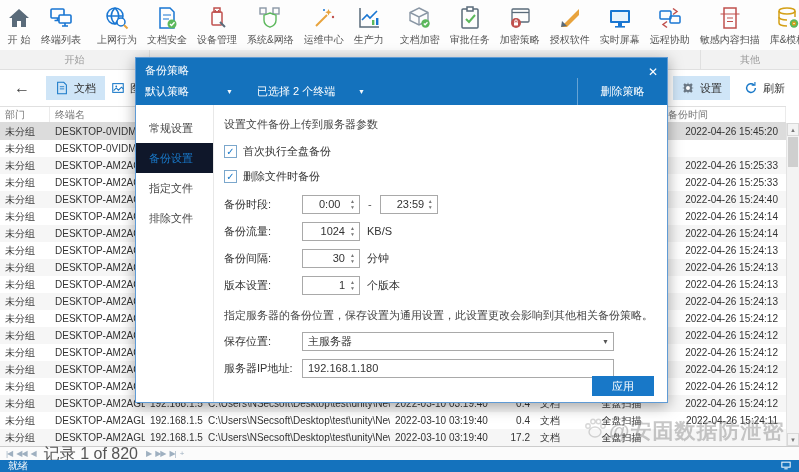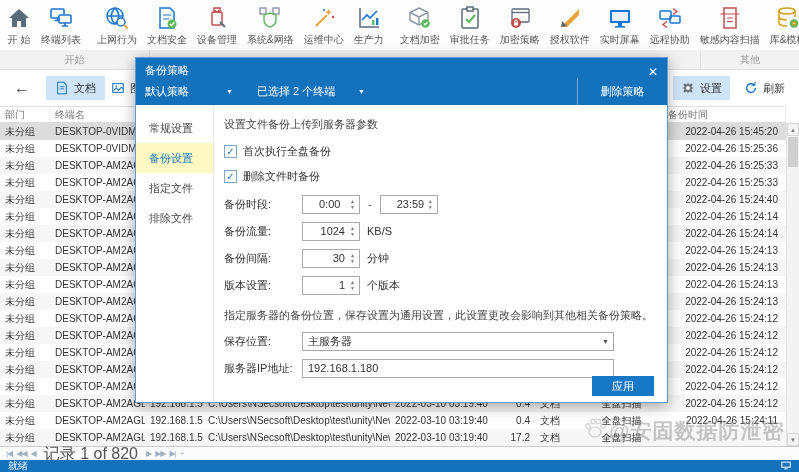--- a/index.html
+++ b/index.html
@@ -70,21 +70,21 @@
   .dsel { display:flex; align-items:center; height:27px; padding:0 9px; }
   .dsel .dsl { flex:1; white-space:nowrap; }
   .dsel1 { width:106px; }
   .dsel2 { width:126px; margin-left:6px; }
   .darrow { font-size:7px; margin-left:8px; opacity:.95; }
   .dspacer { flex:1; }
   .ddelete { width:90px; height:27px; line-height:27px; text-align:center; border-left:1px solid rgba(255,255,255,.35); }
   .dbody { flex:1; display:flex; min-height:0; }
   .dnav { width:118px; border-right:1px solid #e8e8e8; padding-top:8px; }
   .dnav-item { height:30px; line-height:30px; padding-left:13px; font-size:11px; color:#444; white-space:nowrap; }
-  .dnav-item.sel { background:#fef9c3; color:#1878c8; }
+  .dnav-item.sel { background:#0f172a; color:#1878c8; }
   .dcontent { flex:1; position:relative; padding:12px 14px 0 10px; font-size:11px; color:#333; }
   .dintro { margin-bottom:12px; color:#444; }
   .dcheck { display:flex; align-items:center; gap:6px; margin-bottom:10px; }
   .cbox { width:13px; height:13px; border:1px solid #7ba7cc; display:flex; align-items:center; justify-content:center; font-size:10px; color:#1878c8; background:#fff; flex:0 0 13px; }
   .drow { display:flex; align-items:center; margin-bottom:7px; height:20px; }
   .dlabel { flex:0 0 78px; white-space:nowrap; }
   .ninput { position:relative; width:58px; height:19px; border:1px solid #a9a9a9; background:#fff; flex:0 0 58px; }
   .ninput .nval { position:absolute; left:4px; right:14px; top:0; line-height:17px; text-align:right; white-space:nowrap; }
   .ninput.left .nval { text-align:left;margin-left:12px; }
   .spin { position:absolute; right:1px; top:1px; width:11px; height:15px; display:flex; flex-direction:column; align-items:center; justify-content:center; gap:1px; font-size:5px; line-height:5px; color:#777; }
@@ -355,21 +355,20 @@
       </div>
       <div class="trow grid9">
         <div class="tc">未分组</div>
         <div class="tc">DESKTOP-0VIDMD</div>
         <div class="tc"></div>
         <div class="tc"></div>
         <div class="tc"></div>
         <div class="tc c-size"></div>
         <div class="tc"></div>
         <div class="tc c-mode"></div>
-        <div class="tc c-btime">2022-04-26 15:25:36</div>
       </div>
       <div class="trow grid9">
         <div class="tc">未分组</div>
         <div class="tc">DESKTOP-AM2AGL</div>
         <div class="tc"></div>
         <div class="tc"></div>
         <div class="tc"></div>
         <div class="tc c-size"></div>
         <div class="tc"></div>
         <div class="tc c-mode"></div>

